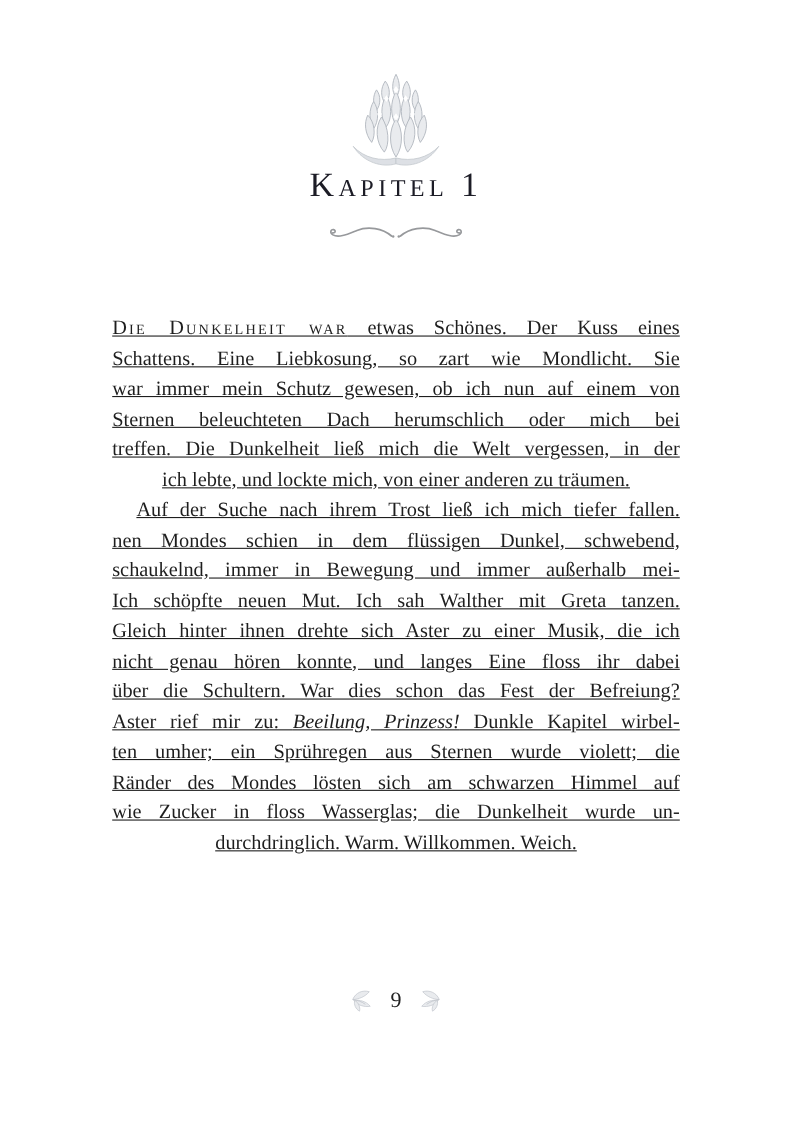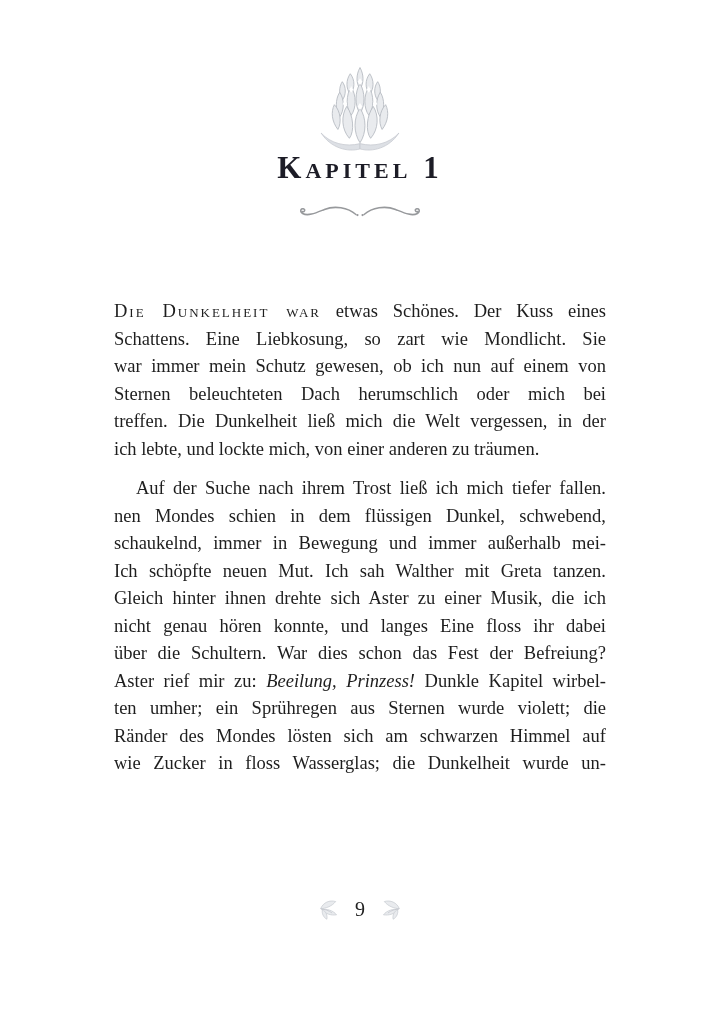--- a/index.html
+++ b/index.html
@@ -11,36 +11,36 @@
     color:#1e1e1e;
     overflow:hidden;
   }
   .ornament{
     position:absolute;top:64px;left:50%;transform:translateX(-50%);
     width:92px;height:92px;
   }
   .chapter-heading{
     position:absolute;top:148px;left:0;right:0;
     margin:0;text-align:center;
-    font-size:31px;font-weight:700;
+    font-size:31px;font-weight:400;
     font-variant:small-caps;
     letter-spacing:4px;
     color:#1c1c26;
     line-height:40px;
   }
   .divider{
     position:absolute;top:202px;left:50%;transform:translateX(-50%);
     width:126px;height:20px;
   }
   .body-text{
     position:absolute;top:286px;left:102px;width:516px;
     font-size:18.5px;line-height:27.5px;
   }
-  .para{margin:12px;}
-  .line{display:block;}
+  .para{margin:0;text-decoration:underline;}
+  .line{display:block;text-align:center;}
   .just{text-align:justify;text-align-last:justify;}
   .indent{text-indent:22px;}
   .sc{font-variant:small-caps;letter-spacing:2px;}
   .i{font-style:italic;}
   .footer{
     position:absolute;top:898px;left:0;right:0;
     display:flex;justify-content:center;align-items:center;gap:14px;
   }
   .leaf{width:23px;height:23px;display:inline-block;}
   .leaf.mirrored{transform:scaleX(-1);}
@@ -119,20 +119,21 @@
         <div class="line just"><span>nen Mondes schien in dem flüssigen Dunkel, schwebend,</span></div>
         <div class="line just"><span>schaukelnd, immer in Bewegung und immer außerhalb mei-</span></div>
         <div class="line just"><span>Ich schöpfte neuen Mut. Ich sah Walther mit Greta tanzen.</span></div>
         <div class="line just"><span>Gleich hinter ihnen drehte sich Aster zu einer Musik, die ich</span></div>
         <div class="line just"><span>nicht genau hören konnte, und langes Eine floss ihr dabei</span></div>
         <div class="line just"><span>über die Schultern. War dies schon das Fest der Befreiung?</span></div>
         <div class="line just"><span>Aster rief mir zu: </span><span class="i">Beeilung, Prinzess!</span><span> Dunkle Kapitel wirbel-</span></div>
         <div class="line just"><span>ten umher; ein Sprühregen aus Sternen wurde violett; die</span></div>
         <div class="line just"><span>Ränder des Mondes lösten sich am schwarzen Himmel auf</span></div>
         <div class="line just"><span>wie Zucker in floss Wasserglas; die Dunkelheit wurde un-</span></div>
+        <div class="line"><span>durchdringlich. Warm. Willkommen. Weich.</span></div>
       </div>
     </div>
 
   <div class="footer">
     <span class="leaf">
       <svg viewBox="0 0 26 26" width="23" height="23" aria-hidden="true">
         <g fill="#e9ebee" stroke="#c6cad0" stroke-width="0.8" stroke-linejoin="round">
           <path d="M3 12 C6 5 13 2 20 4 C16 9 9 12 3 12 Z"></path>
           <path d="M4 13 C10 12 17 14 21 19 C15 20 8 18 4 13 Z"></path>
           <path d="M5 13 C4 17 6 22 10 24 C11 20 9 15 5 13 Z"></path>

